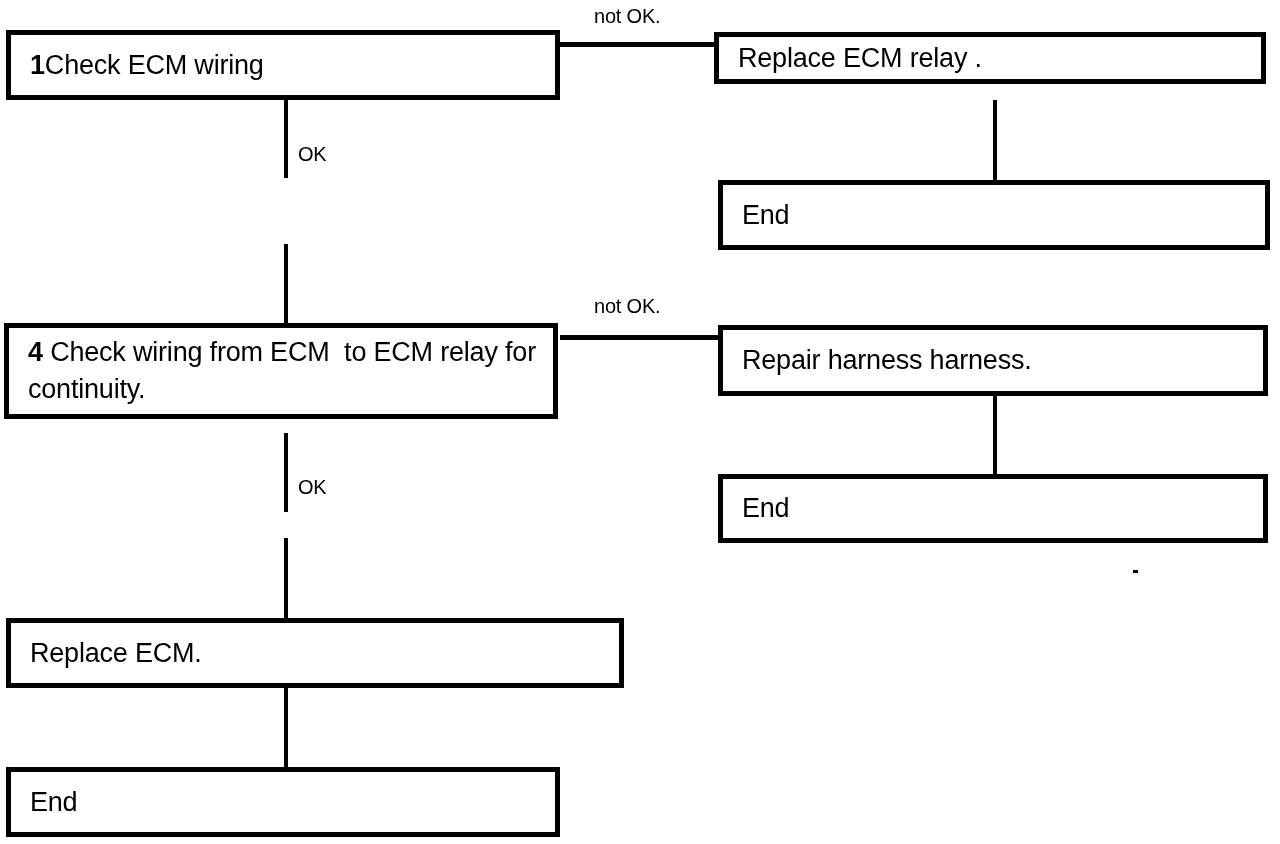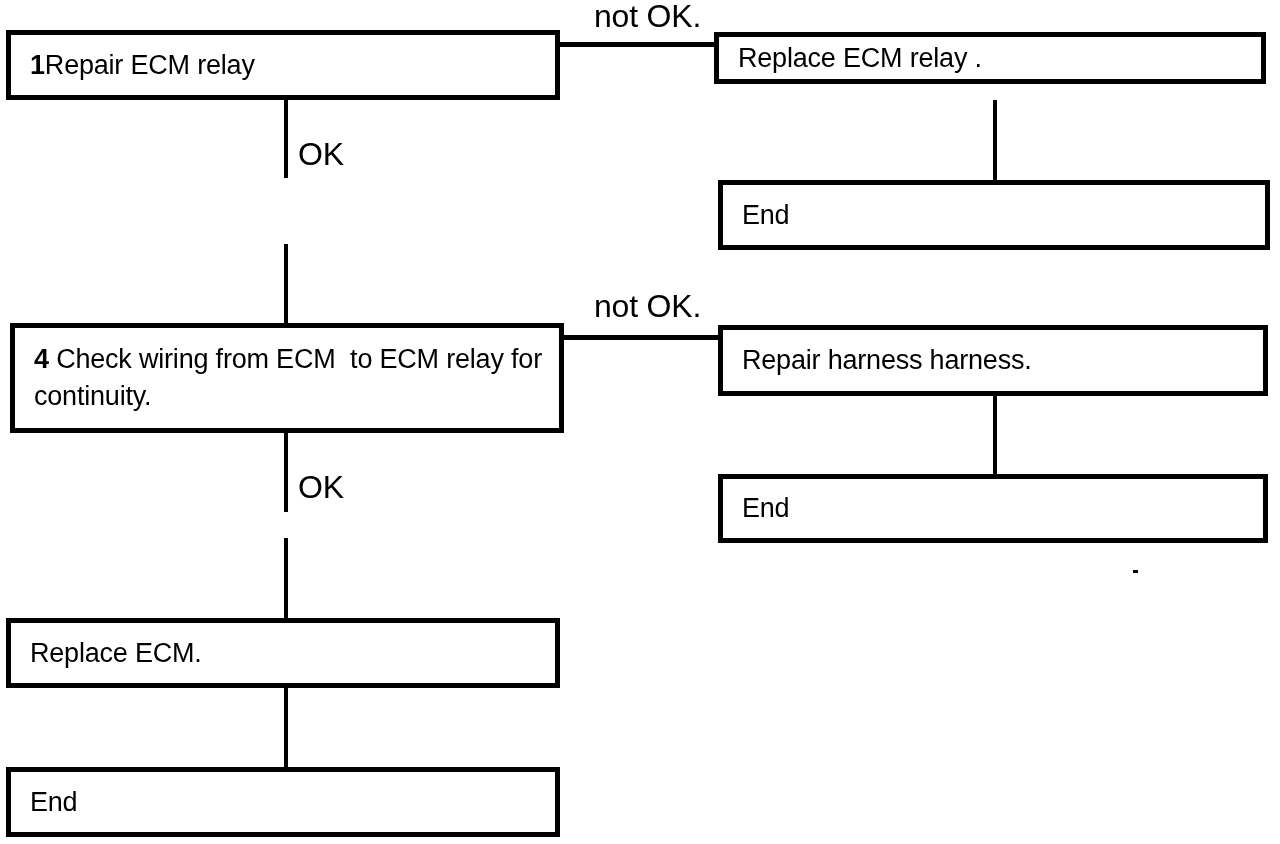--- a/index.html
+++ b/index.html
@@ -11,71 +11,71 @@
     position:absolute;box-sizing:border-box;border:5px solid #000;background:#fff;
     display:flex;align-items:center;font-size:27px;letter-spacing:-0.2px;
   }
   .node .txt{
     white-space:pre-wrap;line-height:37px;width:100%;box-sizing:border-box;
     padding:0 8px 0 19px;
   }
   .num{font-weight:bold;}
   .end-node .txt{font-weight:normal;}
   .line{position:absolute;background:#000;}
-  .lbl{position:absolute;font-size:32px;letter-spacing:-0.2px;line-height:28px;white-space:pre;}
+  .lbl{position:absolute;font-size:20px;letter-spacing:-0.2px;line-height:28px;white-space:pre;}
   .speck{position:absolute;background:#000;}
 </style>
 </head>
 <body>
 
 <div class="stage">
 
   <div class="node" style="left:6px;top:30px;width:554px;height:70px">
-    <div class="txt"><span class="num">1</span><span>Repair ECM relay</span></div>
+    <div class="txt"><span class="num">1</span><span>Check ECM wiring</span></div>
   </div>
 
   <div class="lbl" style="left:594px;top:2px">not OK.</div>
   <div class="line" style="left:560px;top:42px;width:158px;height:5px"></div>
 
   <div class="node" style="left:714px;top:32px;width:552px;height:52px">
     <div class="txt">Replace ECM relay .</div>
   </div>
 
   <div class="line" style="left:993px;top:100px;width:4px;height:80px"></div>
 
   <div class="node end-node" style="left:718px;top:180px;width:552px;height:70px">
     <div class="txt">End</div>
   </div>
 
   <div class="line" style="left:284px;top:100px;width:4px;height:78px"></div>
   <div class="lbl" style="left:298px;top:140px">OK</div>
   <div class="line" style="left:284px;top:244px;width:4px;height:80px"></div>
 
-  <div class="node" style="left:10px;top:323px;width:554px;height:110px">
+  <div class="node" style="left:4px;top:323px;width:554px;height:96px">
     <div class="txt"><span class="num">4</span><span> Check wiring from ECM  to ECM relay for continuity.</span></div>
   </div>
 
   <div class="lbl" style="left:594px;top:292px">not OK.</div>
   <div class="line" style="left:560px;top:335px;width:158px;height:5px"></div>
 
   <div class="node" style="left:718px;top:325px;width:550px;height:71px">
     <div class="txt">Repair harness harness.</div>
   </div>
 
   <div class="line" style="left:993px;top:396px;width:4px;height:78px"></div>
 
   <div class="node end-node" style="left:718px;top:474px;width:550px;height:69px">
     <div class="txt">End</div>
   </div>
 
   <div class="line" style="left:284px;top:433px;width:4px;height:79px"></div>
   <div class="lbl" style="left:298px;top:473px">OK</div>
   <div class="line" style="left:284px;top:538px;width:4px;height:80px"></div>
 
-  <div class="node" style="left:6px;top:618px;width:554px;height:70px">
+  <div class="node" style="left:6px;top:618px;width:618px;height:70px">
     <div class="txt">Replace ECM.</div>
   </div>
 
   <div class="line" style="left:284px;top:687px;width:4px;height:80px"></div>
 
   <div class="node end-node" style="left:6px;top:767px;width:554px;height:70px">
     <div class="txt">End</div>
   </div>
 
   <div class="speck" style="left:1133px;top:570px;width:5px;height:3px"></div>

